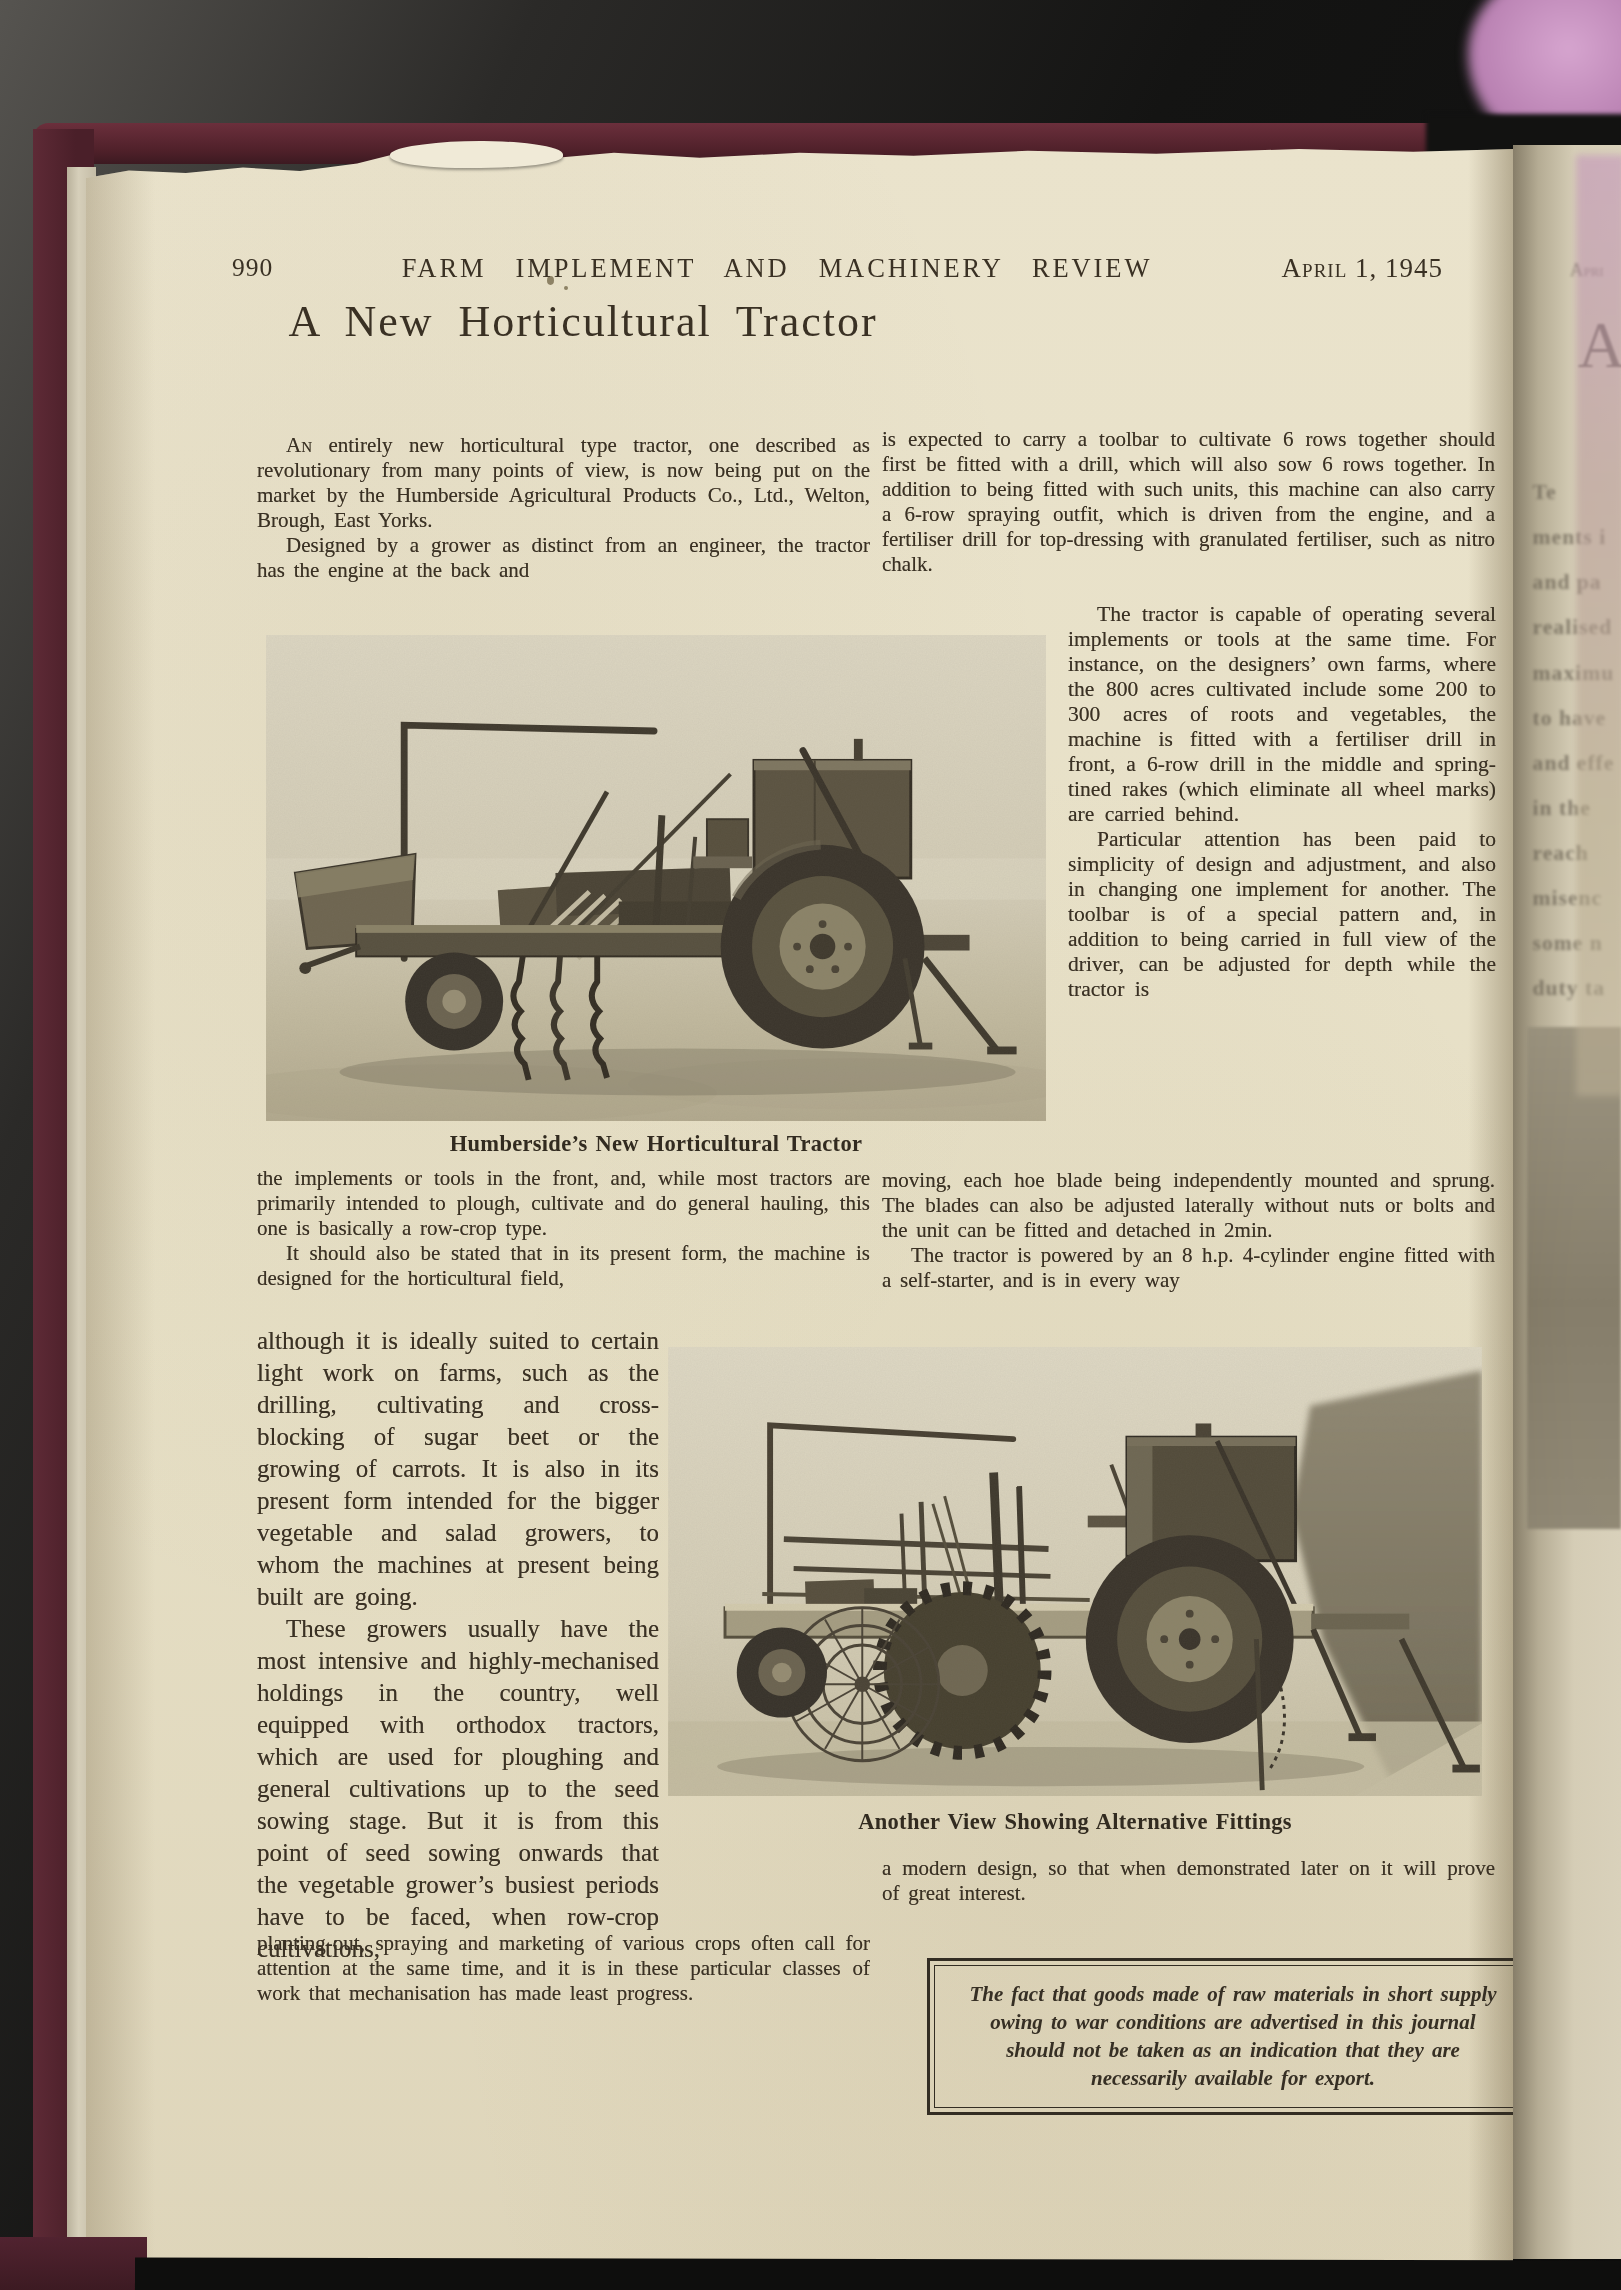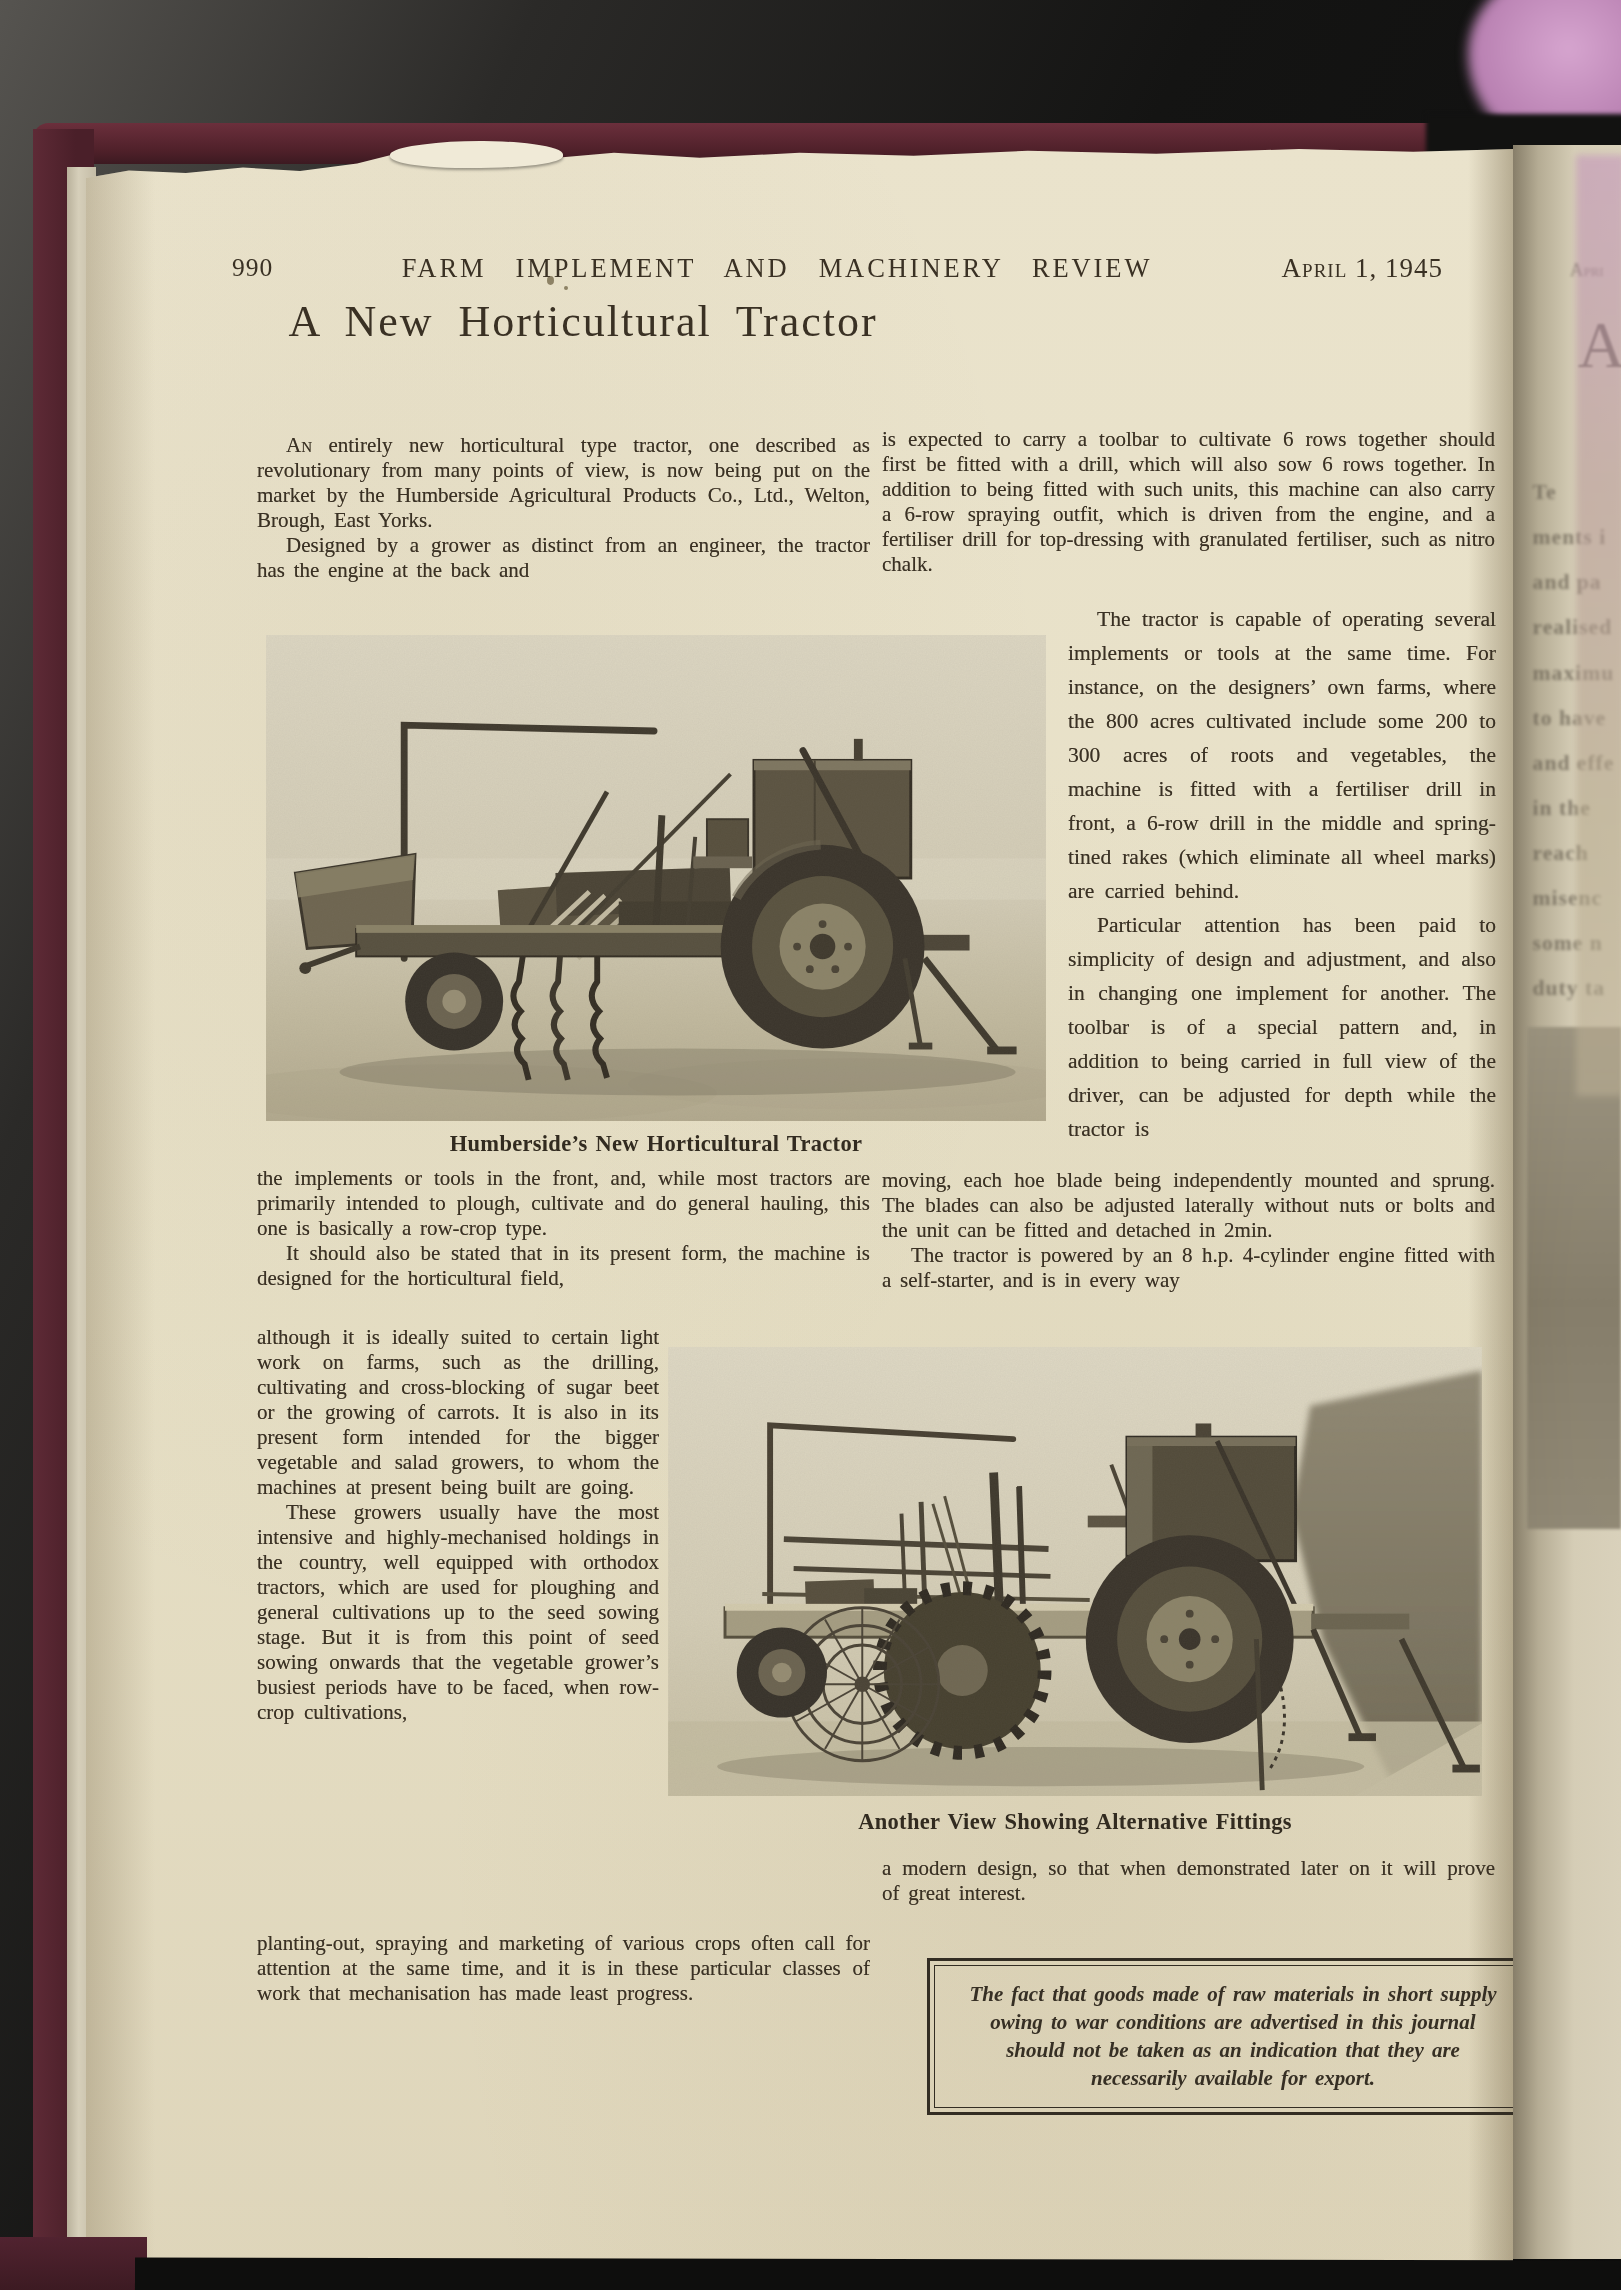--- a/index.html
+++ b/index.html
@@ -58,22 +58,22 @@
   .ink{color:#3a3124;}
   .pageno{position:absolute;left:98px;top:110px;font-size:25.5px;letter-spacing:1px;margin-left:48px;}
   .journal{position:absolute;left:235px;top:110px;width:912px;text-align:center;
     font-size:26.5px;letter-spacing:2.9px;word-spacing:19.6px;}
   .issue-date{position:absolute;left:1137px;top:110px;width:220px;text-align:right;
     font-size:27px;font-variant:small-caps;letter-spacing:1px;}
   .title{position:absolute;left:154px;top:153px;width:686px;text-align:center;
     font-size:44px;font-weight:400;letter-spacing:2px;word-spacing:11.8px;}
   .col{position:absolute;text-align:justify;text-shadow:0 0 0.5px rgba(58,49,36,.55);}
   .wide{width:613px;font-size:21px;line-height:25px;word-spacing:3.4px;}
-  .narrow{width:428px;font-size:21.6px;line-height:34px;word-spacing:4.9px;}
-  .narrowL{width:402px;font-size:21px;line-height:25px;word-spacing:4.4px;}
+  .narrow{width:428px;font-size:21.6px;line-height:25px;word-spacing:4.9px;}
+  .narrowL{width:402px;font-size:25px;line-height:32px;word-spacing:4.4px;}
   .col p{margin:0;}
   .col p.ind{text-indent:29px;}
   .sc{font-variant:small-caps;}
   .figure{position:absolute;}
   .figure svg{display:block;}
   .caption{position:absolute;text-align:center;font-weight:bold;font-size:22.5px;
     letter-spacing:0.3px;word-spacing:2px;color:#322b20;}
   
   .notice-outer{position:absolute;left:800px;top:1815px;width:612px;border:3.9px solid #332d23;
     box-sizing:border-box;background:transparent;margin-left:41px;}

